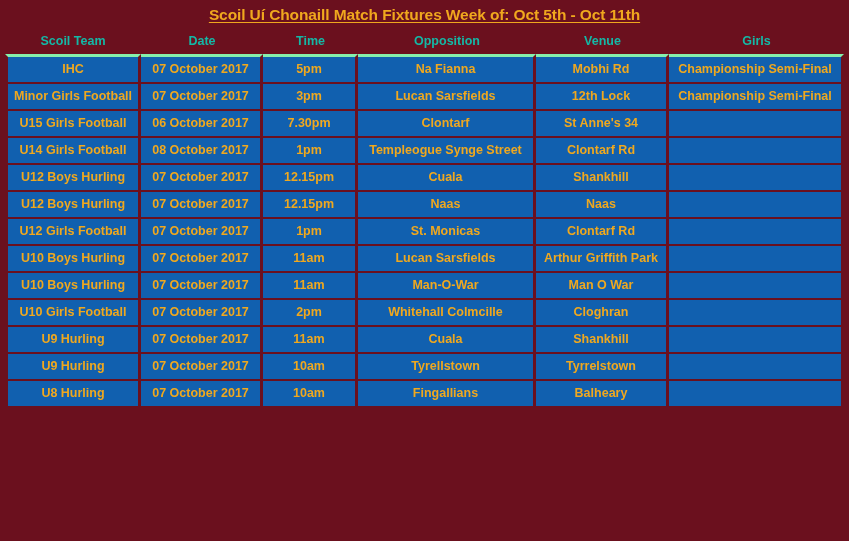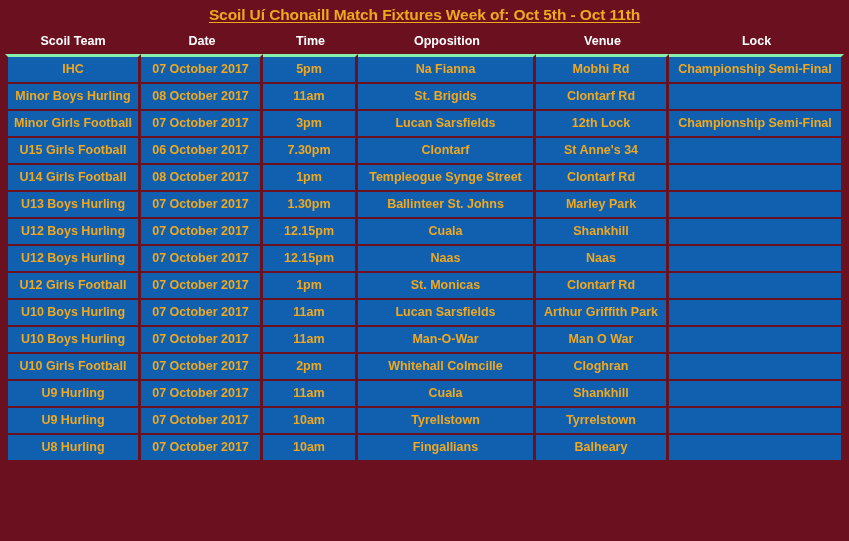--- a/index.html
+++ b/index.html
@@ -37,21 +37,21 @@
   }
   table.fixtures {
     border-collapse: separate;
     border-spacing: 0;
     width: 839px;
     margin: 0 5px 0 5px;
     table-layout: fixed;
   }
   table.fixtures th {
     background: #6b101e;
-    color: #ffffff;
+    color: #14b8a6;
     font-size: 12.5px;
     font-weight: bold;
     height: 22px;
     padding: 0 2px 2px 2px;
     text-align: center;
     border: none;
     white-space: nowrap;
   }
   table.fixtures td {
     background: #1160af;
@@ -106,39 +106,31 @@
         <col class="c-venue">
         <col class="c-notes">
     </colgroup>
     <thead>
       <tr>
         <th>Scoil Team</th>
         <th>Date</th>
         <th>Time</th>
         <th>Opposition</th>
         <th>Venue</th>
-        <th>Lock</th>
+        <th>Girls</th>
       </tr>
     </thead>
     <tbody id="fixtures-body">
         <tr>
           <td>IHC</td>
           <td>07 October 2017</td>
           <td>5pm</td>
           <td>Na Fianna</td>
           <td>Mobhi Rd</td>
           <td class="notes-cell">Championship Semi-Final</td>
-        </tr>
-        <tr>
-          <td>Minor Boys Hurling</td>
-          <td>08 October 2017</td>
-          <td>11am</td>
-          <td>St. Brigids</td>
-          <td>Clontarf Rd</td>
-          <td class="notes-cell"></td>
         </tr>
         <tr>
           <td>Minor Girls Football</td>
           <td>07 October 2017</td>
           <td>3pm</td>
           <td>Lucan Sarsfields</td>
           <td>12th Lock</td>
           <td class="notes-cell">Championship Semi-Final</td>
         </tr>
         <tr>
@@ -151,28 +143,20 @@
         </tr>
         <tr>
           <td>U14 Girls Football</td>
           <td>08 October 2017</td>
           <td>1pm</td>
           <td>Templeogue Synge Street</td>
           <td>Clontarf Rd</td>
           <td class="notes-cell"></td>
         </tr>
         <tr>
-          <td>U13 Boys Hurling</td>
-          <td>07 October 2017</td>
-          <td>1.30pm</td>
-          <td>Ballinteer St. Johns</td>
-          <td>Marley Park</td>
-          <td class="notes-cell"></td>
-        </tr>
-        <tr>
           <td>U12 Boys Hurling</td>
           <td>07 October 2017</td>
           <td>12.15pm</td>
           <td>Cuala</td>
           <td>Shankhill</td>
           <td class="notes-cell"></td>
         </tr>
         <tr>
           <td>U12 Boys Hurling</td>
           <td>07 October 2017</td>

